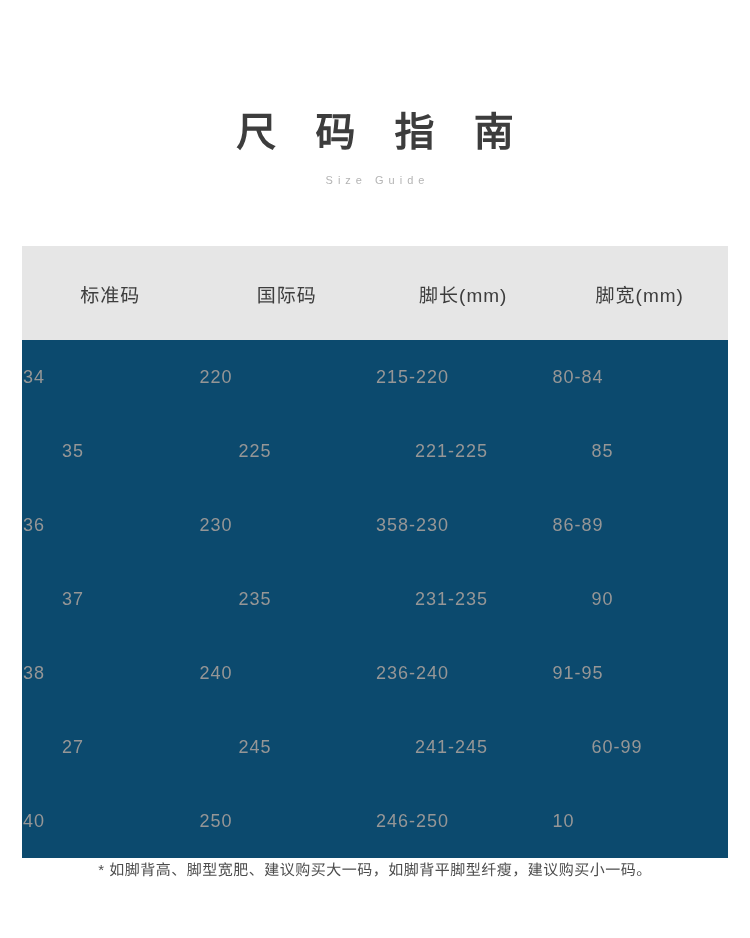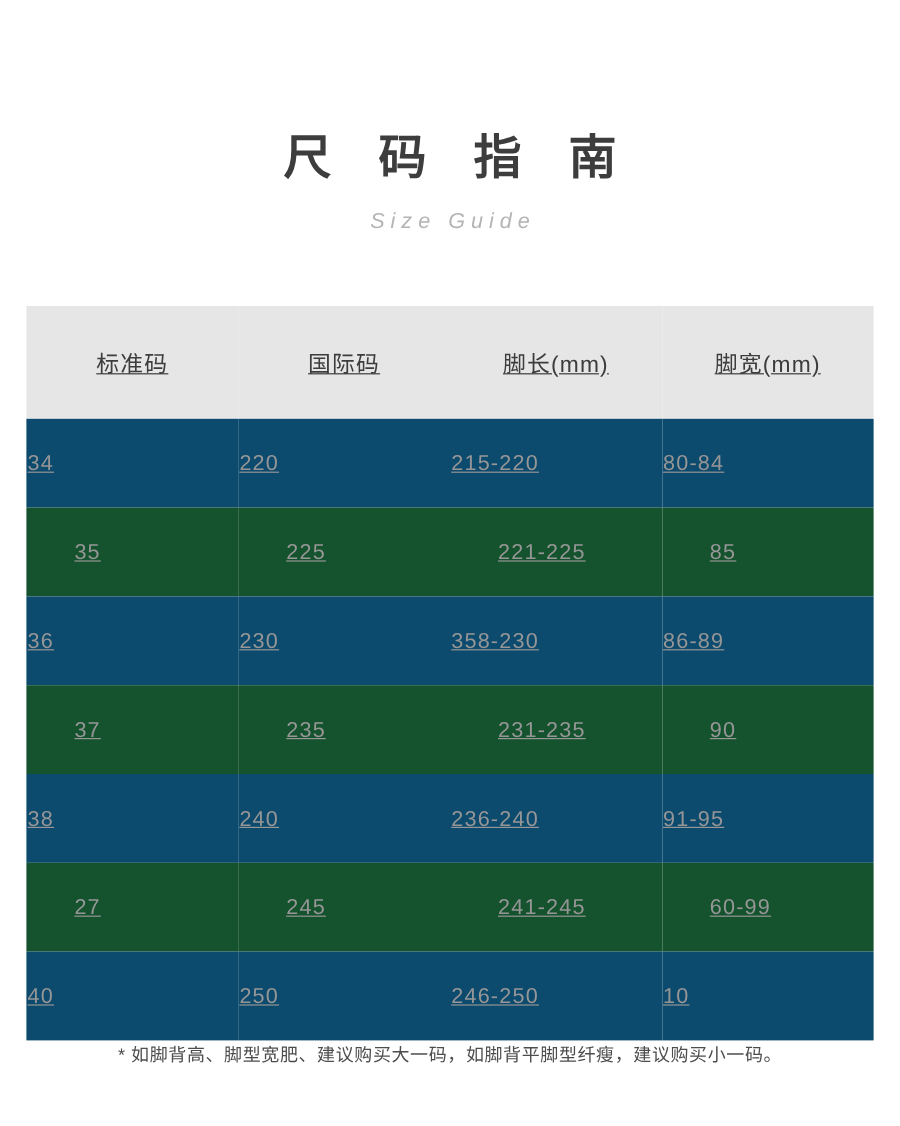--- a/index.html
+++ b/index.html
@@ -32,44 +32,42 @@
     font-size: 40px;
     letter-spacing: 14px;
     color: #3d3d3d;
     font-weight: 700;
     line-height: 1.2;
     text-indent: 14px;
   }
 
   .subtitle {
     margin-top: 18px;
-    font-size: 18px;
+    font-size: 11px;
     letter-spacing: 5px;
     color: #b4b4b4;
     font-weight: 400;
     text-indent: 5px;
-    font-style: italic;
   }
 
   .table-wrap {
     margin: 60px 22px 0 22px;
     width: 706px;
     box-sizing: border-box;
   }
 
   table.size-table {
     width: 100%;
     border-collapse: collapse;
     table-layout: fixed;
   }
 
   table.size-table th,
   table.size-table td {
     font-weight: 400;
-    text-decoration: underline;
   }
 
   table.size-table thead th {
     height: 92px;
     background: #e6e6e6;
     color: #3d3d3d;
     font-size: 19px;
     letter-spacing: 1px;
   }
 
@@ -78,21 +76,21 @@
     font-size: 18px;
     color: #969696;
     letter-spacing: 1px;
   }
 
   table.size-table tbody tr.row-odd td {
     background: #0c4a6e;
   }
 
   table.size-table tbody tr.row-even td {
-    background: #14532d;
+    background: #0c4a6e;
     padding-left: 40px;
   }
 
   .footnote {
     text-align: center;
     font-size: 15px;
     color: #4d4d4d;
     letter-spacing: 0.5px;
   }
 </style>

